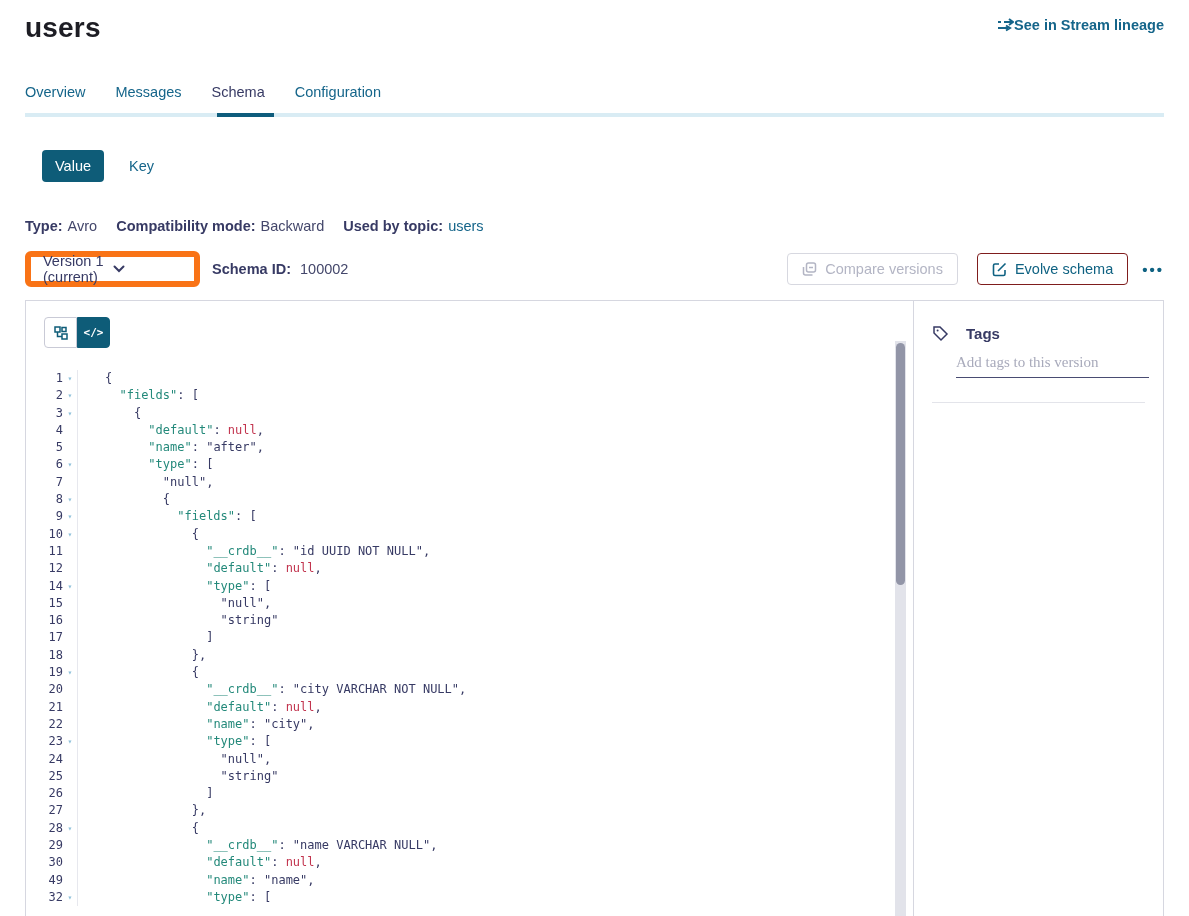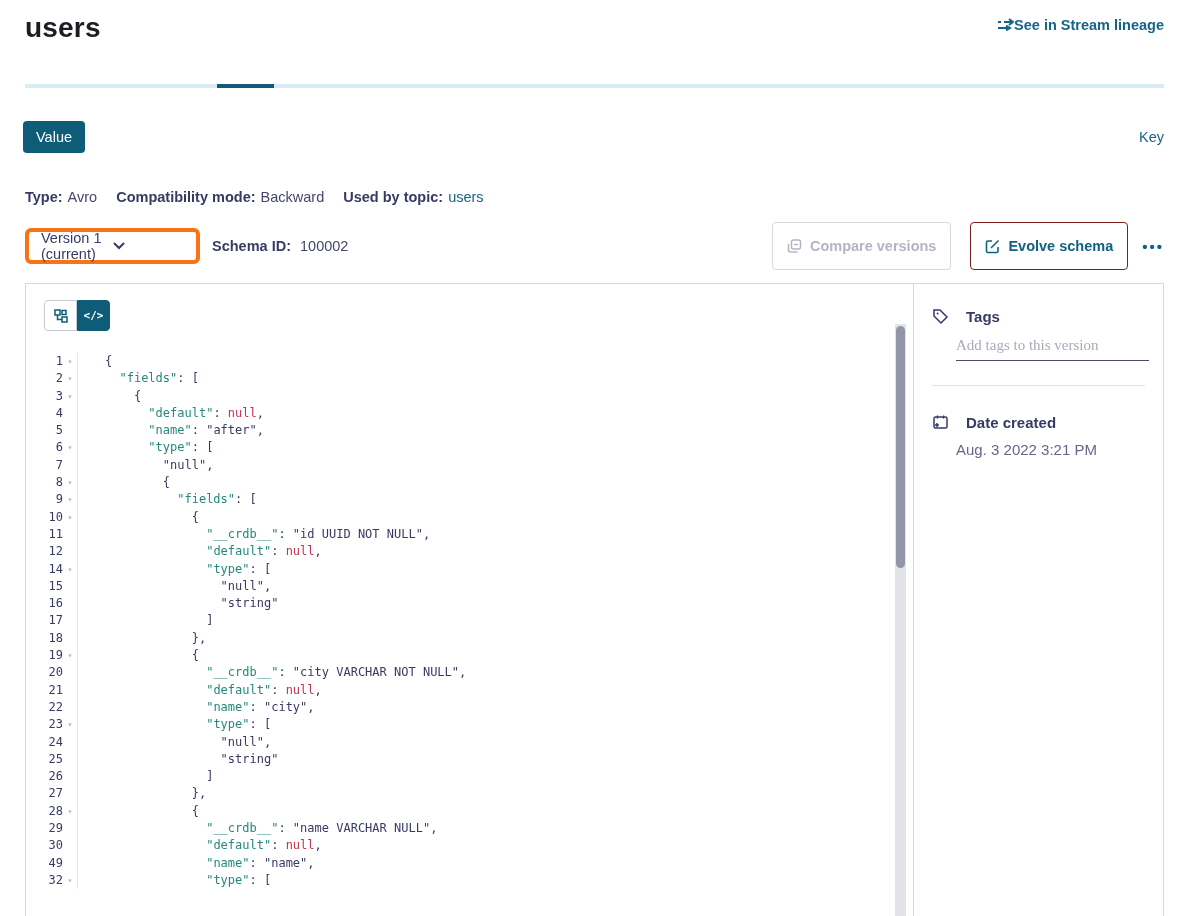--- a/index.html
+++ b/index.html
@@ -14,41 +14,41 @@
 
   
   .tabs-wrap { margin:40px 25px 0 25px; position:relative; }
   .tabs { display:flex; }
   .tab { font-size:14.5px; color:#15658a; margin-right:30px; padding-bottom:13px; cursor:pointer; }
   .tab.active { color:#373a64; cursor:default; }
   .tab-track { height:4px; background:#d9ecf4; position:relative; }
   .tab-track-active { position:absolute; left:192px; width:57px; top:0; height:4px; background:#0e5c7c; }
 
   
-  .vk-row { margin:33px 25px 0 23px; display:flex; align-items:center;justify-content:space-between; }
+  .vk-row { margin:33px 25px 0 42px; display:flex; align-items:center; }
   .vk-value { background:#0e5c78; color:#fff; font-size:14.5px; border:none; border-radius:4px;
     padding:8px 13px; cursor:pointer; }
   .vk-key { color:#15658a; font-size:14.5px; margin-left:25px; cursor:pointer; }
 
   
   .meta-row { margin:36px 25px 0 25px; font-size:14.5px; display:flex; align-items:center; }
   .meta-label { font-weight:bold; color:#373a64; }
   .meta-value { margin-left:5px; color:#44476b; }
   .meta-gap { width:19px; }
   .meta-link { color:#15658a; cursor:pointer; }
 
   
   .version-row { margin:17px 25px 0 25px; display:flex; align-items:center; }
-  .version-select { width:175px; height:36px; border:4px solid #f97316; border-radius:6px;
+  .version-select { width:175px; height:36px; border:6px solid #f97316; border-radius:6px;
     display:flex; align-items:center; padding:0 12px; font-size:14.5px; color:#373a64;
     cursor:pointer; background:#fff; }
   .version-select span { flex:1; }
   .schema-id { margin-left:12px; font-size:14.5px; }
   .btns { margin-left:auto; display:flex; align-items:center; }
-  .btn { height:48px; border-radius:4px; font-size:14.5px; font-weight:bold; display:flex;
+  .btn { height:32px; border-radius:4px; font-size:14.5px; font-weight:normal; display:flex;
     align-items:center; gap:8px; padding:0 14px; background:#fff; }
   .btn-disabled { border:1px solid #d7d8e0; color:#b3b5c4; cursor:default; }
   .btn-primary-outline { border:1px solid #7f1d1d; color:#0f6282; margin-left:19px; cursor:pointer; }
   .more-btn { color:#0f6282; font-size:15px; font-weight:bold; letter-spacing:2px; margin-left:14px;
     background:none; border:none; cursor:pointer; }
 
   
   .panel { margin:13px 25px 0 25px; border:1px solid #d6d7e0; background:#fff; display:flex;
     height:700px; }
   .code-pane { flex:1; position:relative; min-width:0; }
@@ -96,20 +96,26 @@
         <path d="M12 1 L16 4 L12 7" fill="none"></path>
         <line x1="1" y1="10" x2="11" y2="10"></line>
         <path d="M9 7.5 L13 10 L9 12.5" fill="none"></path>
       </svg>
     </span>
     <span>See in Stream lineage</span>
   </a>
 </div>
 
 <div class="tabs-wrap">
+  <div class="tabs">
+    <div class="tab">Overview</div>
+    <div class="tab">Messages</div>
+    <div class="tab active">Schema</div>
+    <div class="tab">Configuration</div>
+  </div>
   <div class="tab-track">
     <div class="tab-track-active"></div>
   </div>
 </div>
 
 <div class="vk-row">
   <button class="vk-value">Value</button>
   <span class="vk-key">Key</span>
 </div>
 
@@ -352,29 +358,14 @@
             <circle cx="5.6" cy="5.6" r="1" fill="#373a64" stroke="none"></circle>
           </svg>
         </span>
         <span>Tags</span>
       </div>
       <input class="tags-input" type="text" placeholder="Add tags to this version" style="">
       <div class="side-divider"></div>
     </section>
 
 
-    <section class="side-section">
-      <div class="side-head">
-        <span style="display:flex;">
-          <svg width="17" height="17" viewBox="0 0 17 17" fill="none" stroke="#373a64" stroke-width="1.5">
-            <rect x="2" y="3" width="13" height="11" rx="1.5"></rect>
-            <line x1="5.5" y1="1.5" x2="5.5" y2="4.5"></line>
-            <line x1="11.5" y1="1.5" x2="11.5" y2="4.5"></line>
-            <line x1="5" y1="9" x2="5" y2="13"></line>
-            <line x1="3" y1="11" x2="7" y2="11"></line>
-          </svg>
-        </span>
-        <span>Date created</span>
-      </div>
-      <div class="side-value">Aug. 3 2022 3:21 PM</div>
-    </section>
   </aside>
 </div>
 
 </body></html>

